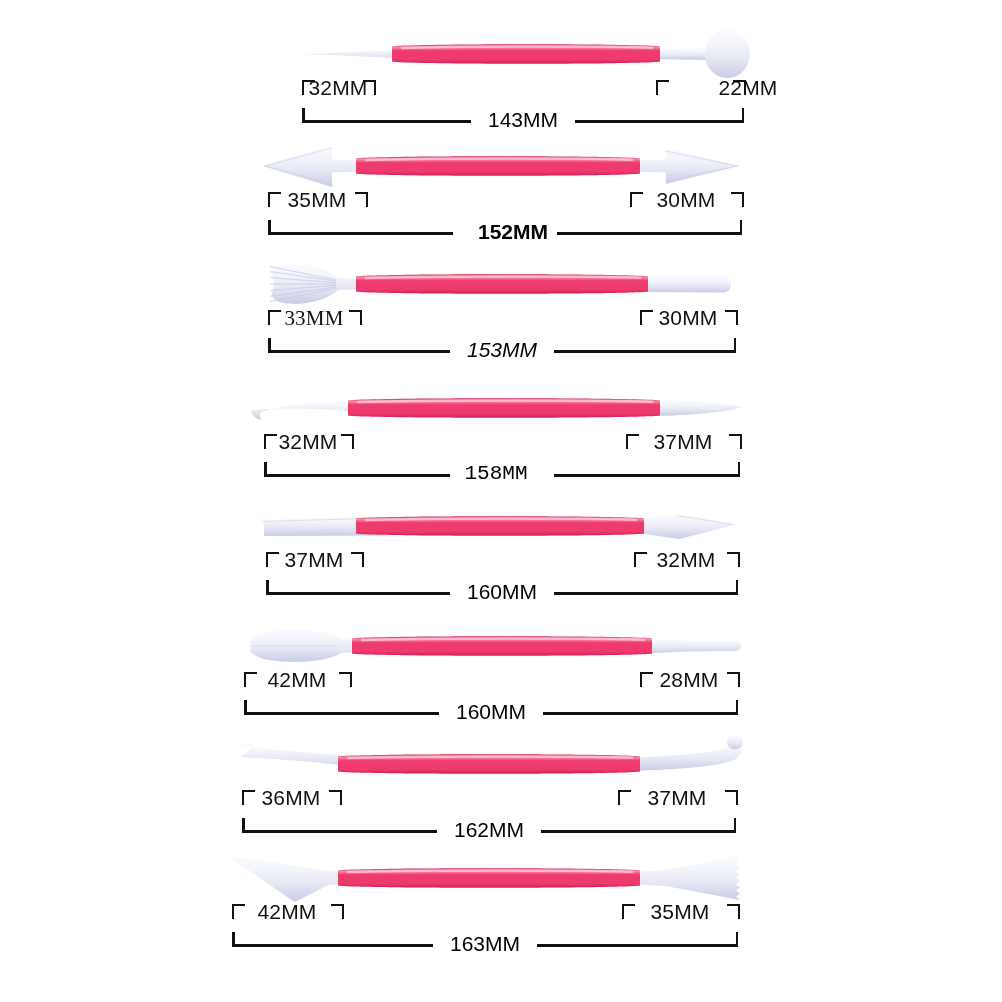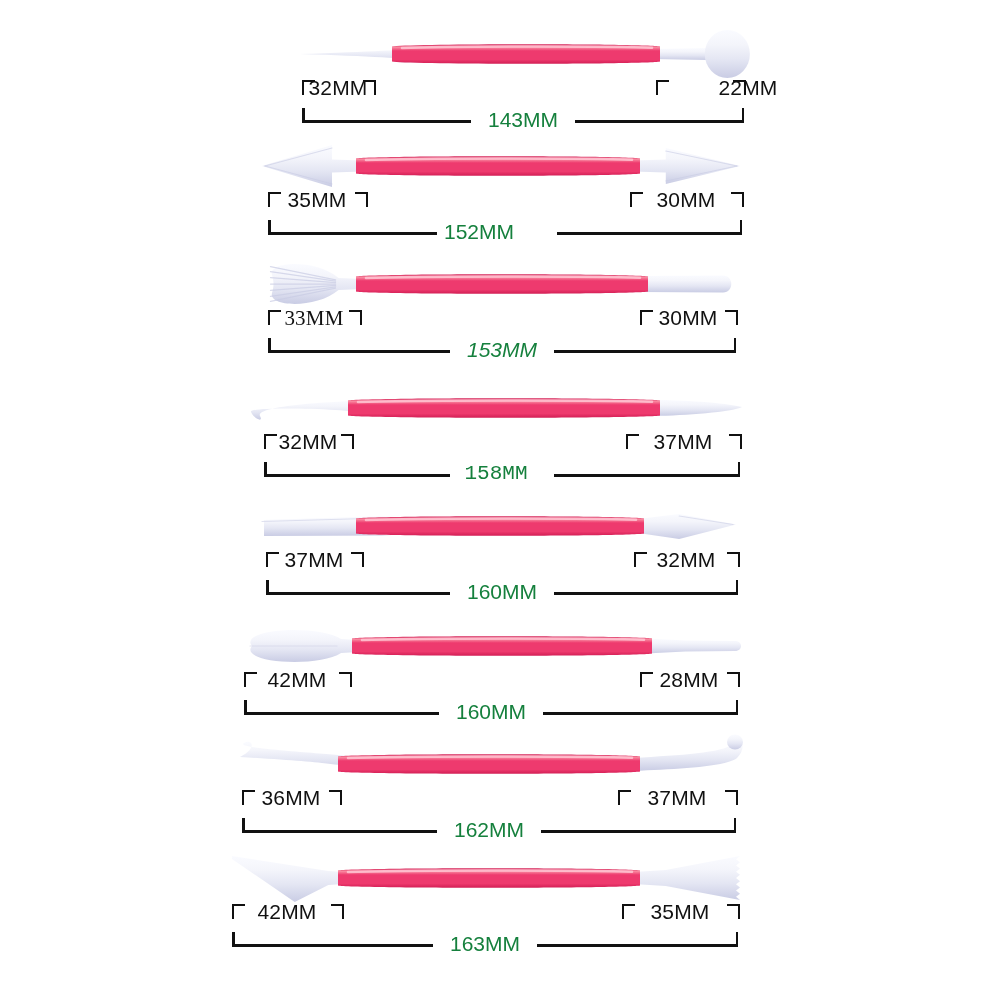--- a/index.html
+++ b/index.html
@@ -43,21 +43,21 @@
     position: absolute;
     font-size: 21px;
     letter-spacing: 0.2px;
     color: #111111;
     white-space: nowrap;
     font-family: "Liberation Sans", sans-serif;
   }
   .dim-total-label {
     position: absolute;
     font-size: 21px;
-    color: #15803d;
+    color: #000000;
     white-space: nowrap;
     background: #ffffff;
     padding: 0 7px;
     transform: translateX(-50%);
     font-family: "Liberation Sans", sans-serif;
   }
   .tick {
     position: absolute;
     width: 11px;
     height: 13px;
@@ -174,21 +174,21 @@
         <div class="tick tick-left-up" style="left: 268px; top: 8px;"></div>
         <div class="tick tick-right-up" style="left: 355px; top: 8px;"></div>
         <div class="dim-label" style="left: 317px; top: 4px; transform: translateX(-50%);">35MM</div>
         <div class="tick tick-left-up" style="left: 630px; top: 8px;"></div>
         <div class="tick tick-right-up" style="left: 731px; top: 8px;"></div>
         <div class="dim-label" style="left: 686px; top: 4px; transform: translateX(-50%);">30MM</div>
         <div class="total-line" style="left: 268px; width: 185px; top: 48px;"></div>
         <div class="total-line" style="left: 557px; width: 185px; top: 48px;"></div>
         <div class="total-cap" style="left: 268px; top: 36px;"></div>
         <div class="total-cap" style="left: 739.5px; top: 36px;"></div>
-        <div class="dim-total-label" style="left: 479px; top: 36px;">152MM</div>
+        <div class="dim-total-label" style="left: 513px; top: 36px; font-weight: bold;">152MM</div>
       </div>
     </div>
     <div class="tool-row" style="top: 248px;">
       <svg class="tool-art" viewBox="0 0 1002 72" width="1002" height="72">
         <defs>
           <linearGradient id="pink2" x1="0" y1="0" x2="0" y2="1">
             <stop offset="0%" stop-color="#D21E55"></stop>
             <stop offset="16%" stop-color="#F9889F"></stop>
             <stop offset="34%" stop-color="#EE3A6E"></stop>
             <stop offset="78%" stop-color="#EE3A6E"></stop>

